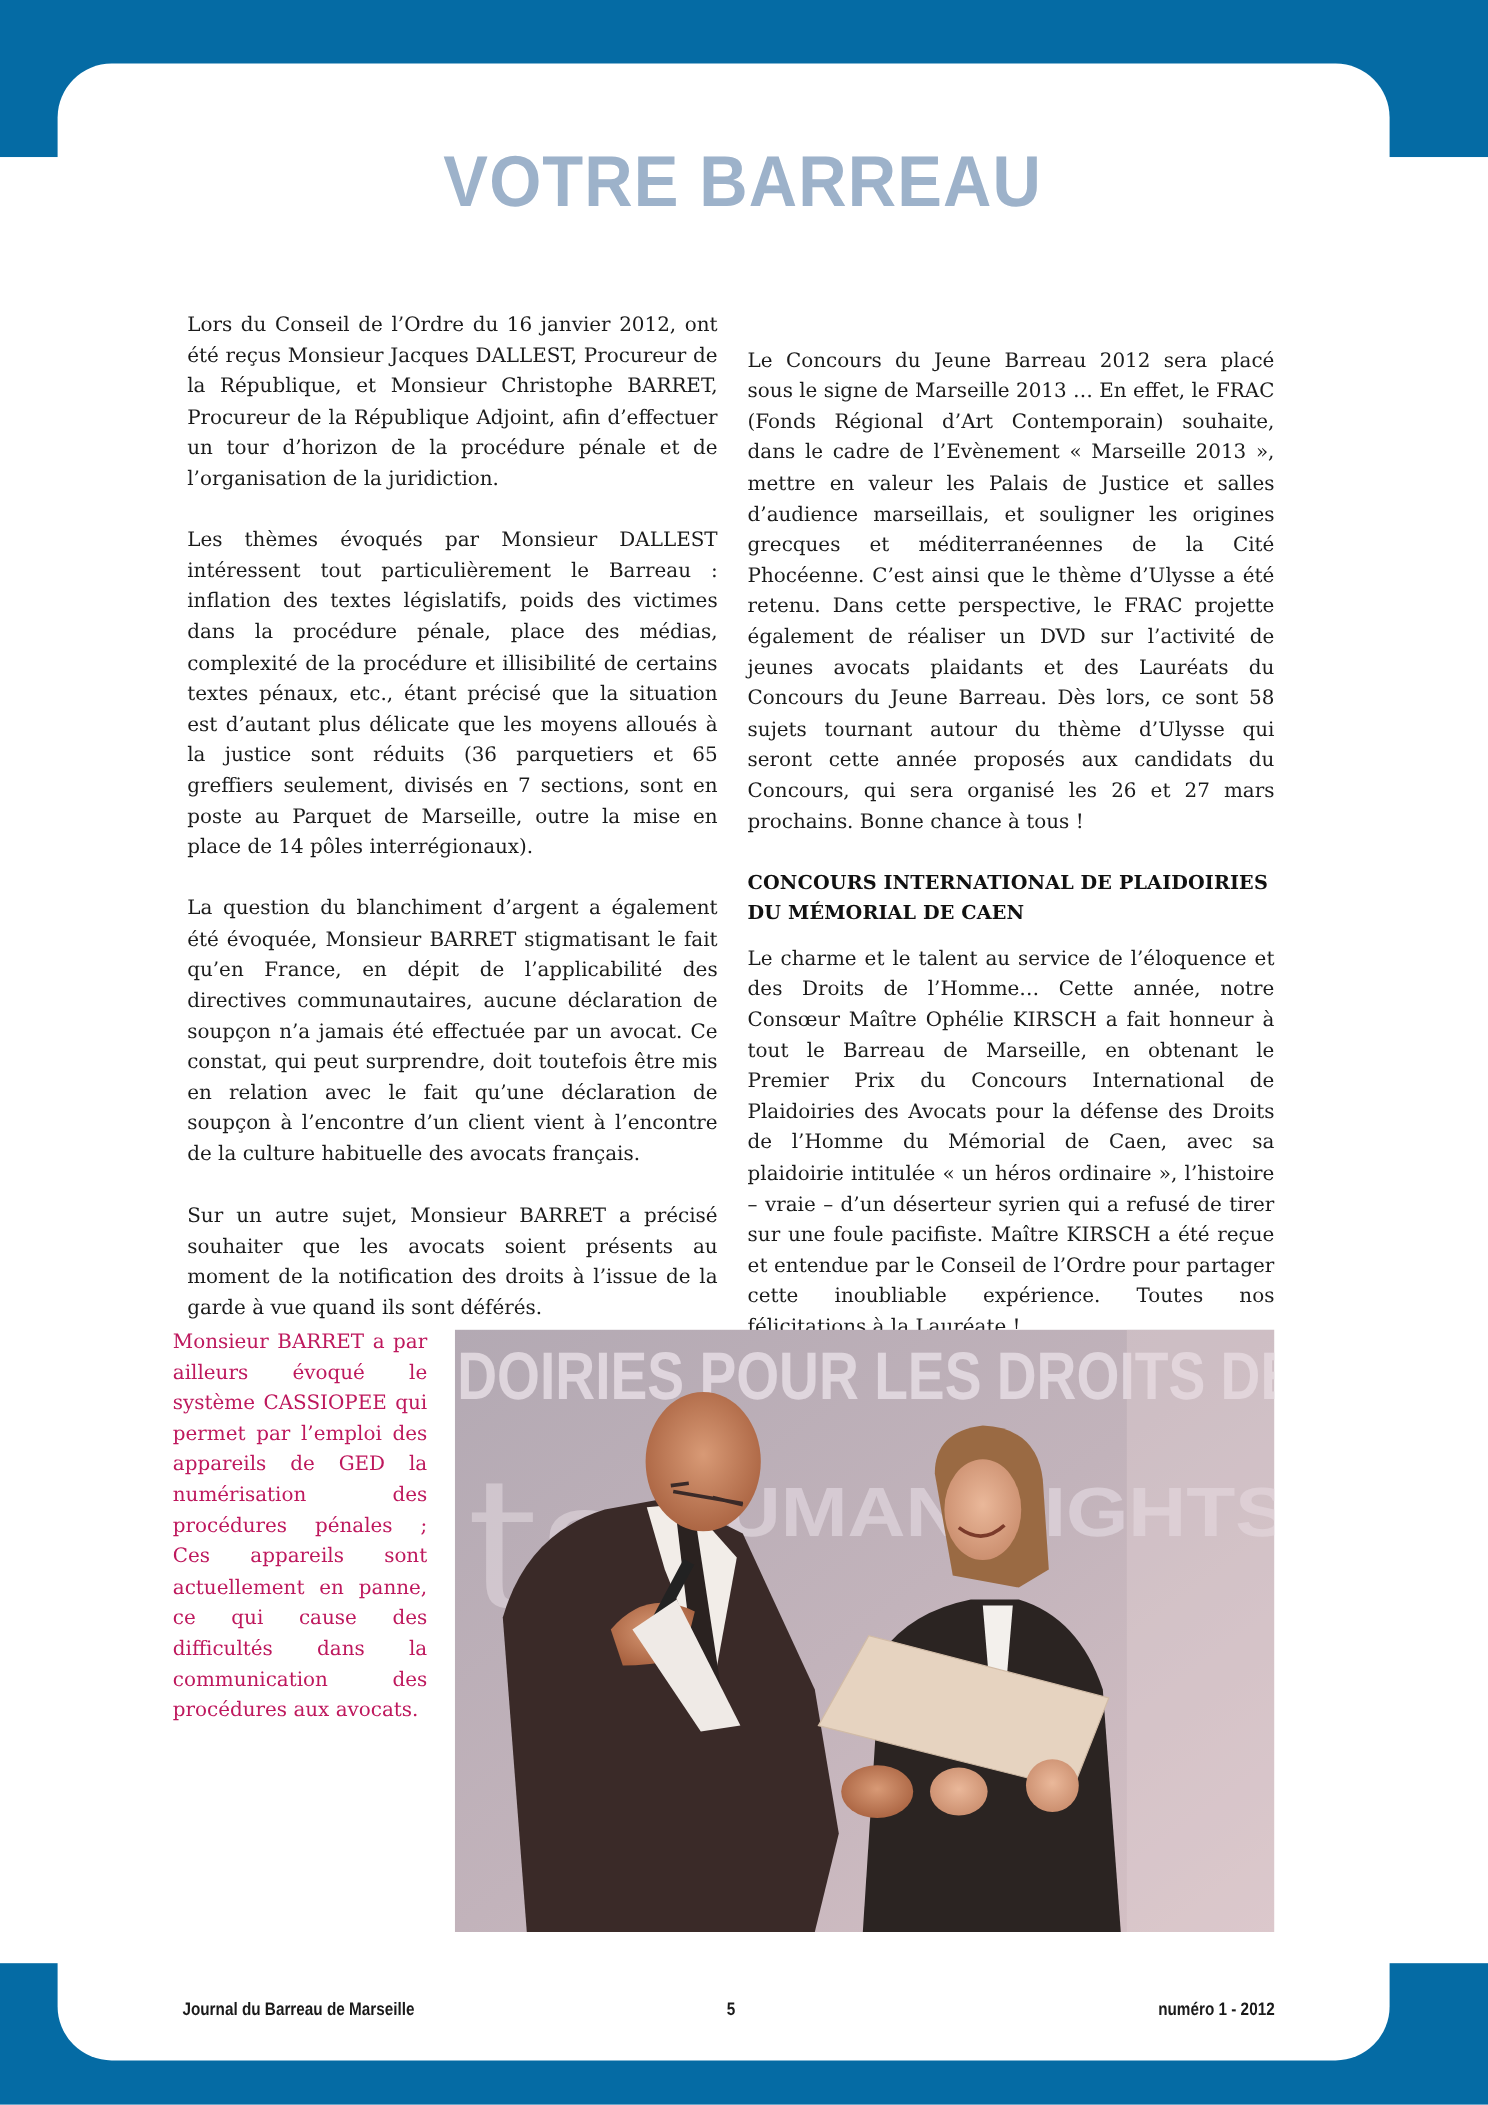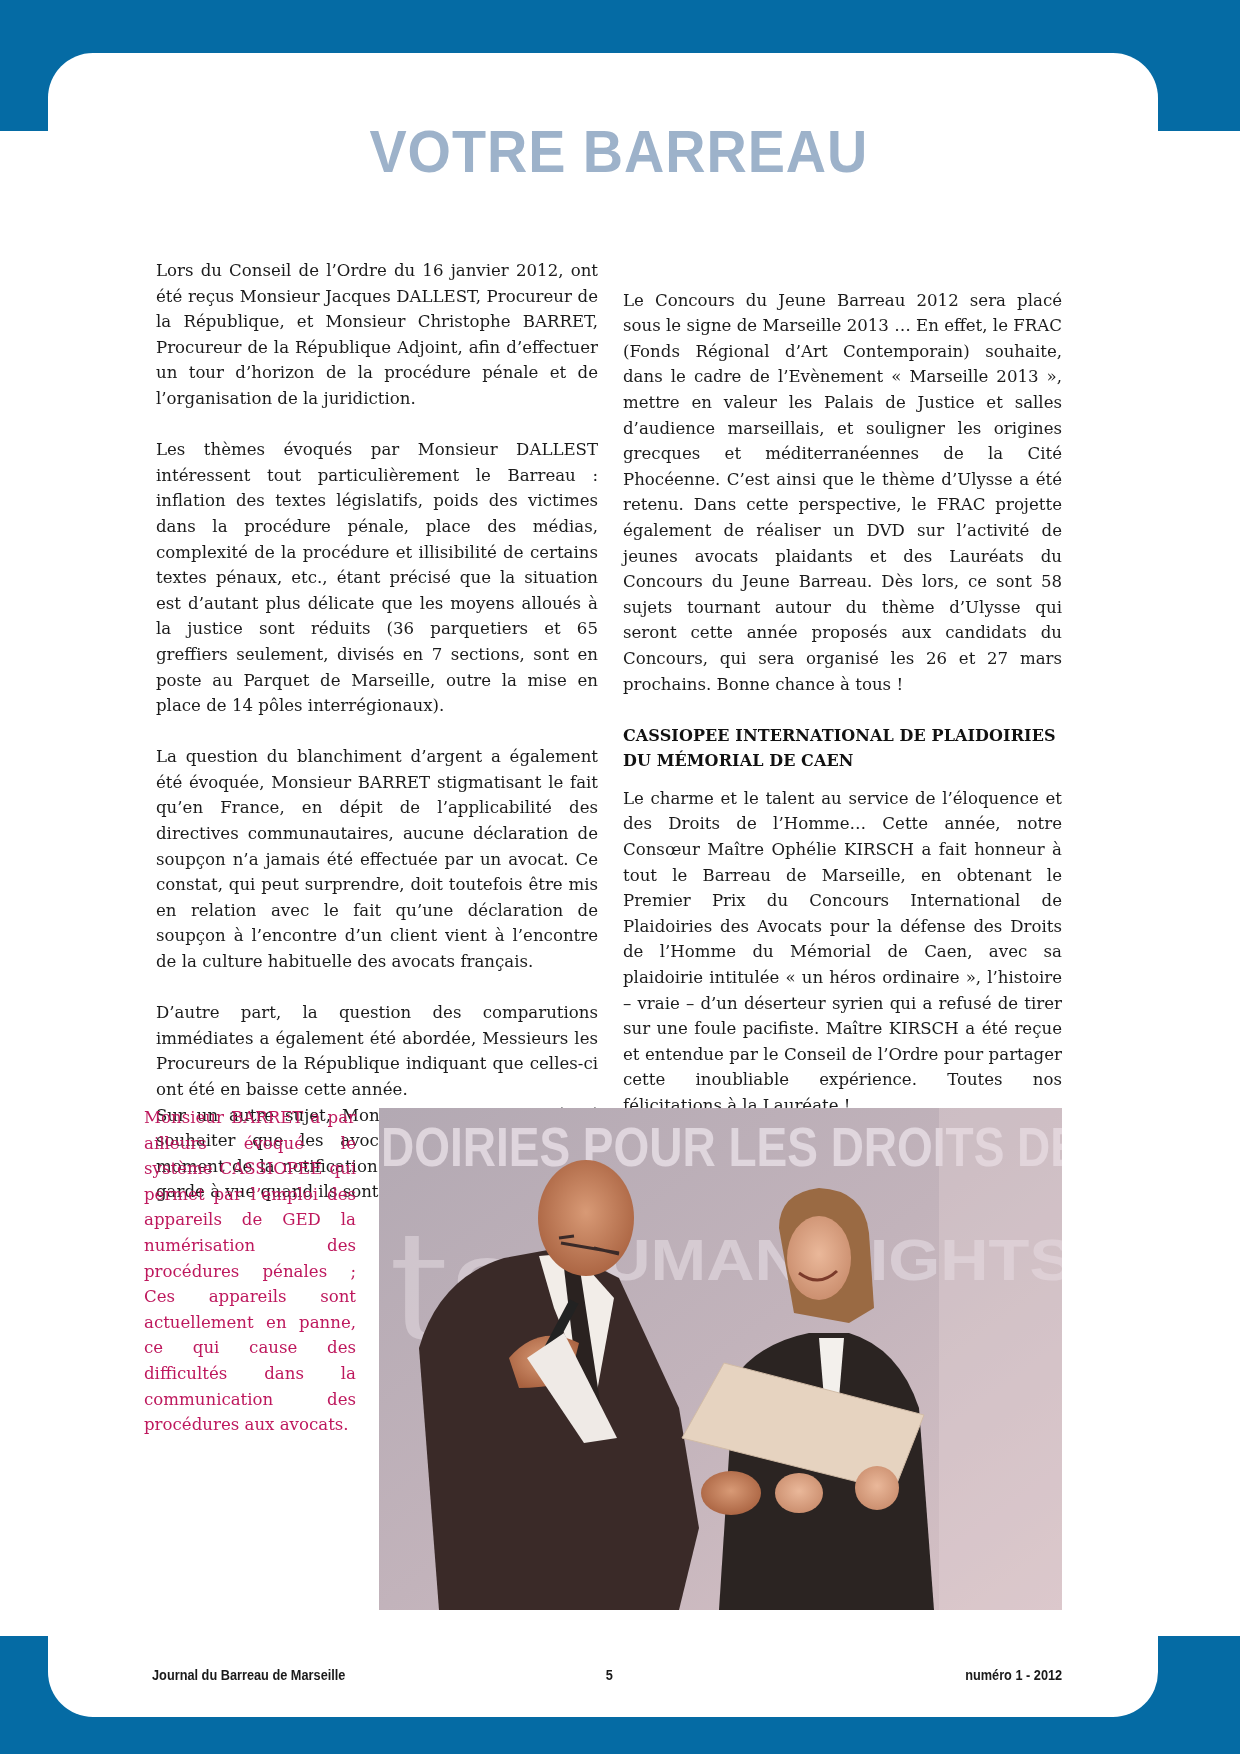--- a/index.html
+++ b/index.html
@@ -35,34 +35,33 @@
 
 <h1 class="title">VOTRE BARREAU</h1>
 
 <div class="col left-col">
   <p>Lors du Conseil de l’Ordre du 16 janvier 2012, ont été reçus Monsieur Jacques DALLEST, Procureur de la République, et Monsieur Christophe BARRET, Procureur de la République Adjoint, afin d’effectuer un tour d’horizon de la procédure pénale et de l’organisation de la juridiction.</p>
   <div class="gap1"></div>
   <p>Les thèmes évoqués par Monsieur DALLEST intéressent tout particulièrement le Barreau : inflation des textes législatifs, poids des victimes dans la procédure pénale, place des médias, complexité de la procédure et illisibilité de certains textes pénaux, etc., étant précisé que la situation est d’autant plus délicate que les moyens alloués à la justice sont réduits (36 parquetiers et 65 greffiers seulement, divisés en 7 sections, sont en poste au Parquet de Marseille, outre la mise en place de 14 pôles interrégionaux).</p>
   <div class="gap1"></div>
   <p>La question du blanchiment d’argent a également été évoquée, Monsieur BARRET stigmatisant le fait qu’en France, en dépit de l’applicabilité des directives communautaires, aucune déclaration de soupçon n’a jamais été effectuée par un avocat. Ce constat, qui peut surprendre, doit toutefois être mis en relation avec le fait qu’une déclaration de soupçon à l’encontre d’un client vient à l’encontre de la culture habituelle des avocats français.</p>
   <div class="gap1"></div>
-  <p>D’autre part, la question des comparutions immédiates a également été abordée, Messieurs les Procureurs de la République indiquant que celles-ci ont été en baisse cette année.</p>
   <p>Sur un autre sujet, Monsieur BARRET a précisé souhaiter que les avocats soient présents au moment de la notification des droits à l’issue de la garde à vue quand ils sont déférés.</p>
 </div>
 
 <div class="narrow-col">
   <p>Monsieur BARRET a par ailleurs évoqué le système CASSIOPEE qui permet par l’emploi des appareils de GED la numérisation des procédures pénales ; Ces appareils sont actuellement en panne, ce qui cause des difficultés dans la communication des procédures aux avocats.</p>
   <div class="gap1"></div>
 </div>
 
 <div class="col right-col">
   <div class="gap1"></div>
   <p style="margin-top:4px;">Le Concours du Jeune Barreau 2012 sera placé sous le signe de Marseille 2013 … En effet, le FRAC (Fonds Régional d’Art Contemporain) souhaite, dans le cadre de l’Evènement « Marseille 2013 », mettre en valeur les Palais de Justice et salles d’audience marseillais, et souligner les origines grecques et méditerranéennes de la Cité Phocéenne. C’est ainsi que le thème d’Ulysse a été retenu. Dans cette perspective, le FRAC projette également de réaliser un DVD sur l’activité de jeunes avocats plaidants et des Lauréats du Concours du Jeune Barreau. Dès lors, ce sont 58 sujets tournant autour du thème d’Ulysse qui seront cette année proposés aux candidats du Concours, qui sera organisé les 26 et 27 mars prochains. Bonne chance à tous !</p>
   <div class="gap1"></div>
-  <p class="h" style="text-align:left;">CASSIOPEE INTERNATIONAL DE PLAIDOIRIES DU MÉMORIAL DE CAEN</p>
+  <p class="h" style="text-align:left;">CONCOURS INTERNATIONAL DE PLAIDOIRIES DU MÉMORIAL DE CAEN</p>
   <div style="height:12px;"></div>
   <p>Le charme et le talent au service de l’éloquence et des Droits de l’Homme… Cette année, notre Consœur Maître Ophélie KIRSCH a fait honneur à tout le Barreau de Marseille, en obtenant le Premier Prix du Concours International de Plaidoiries des Avocats pour la défense des Droits de l’Homme du Mémorial de Caen, avec sa plaidoirie intitulée « un héros ordinaire », l’histoire – vraie – d’un déserteur syrien qui a refusé de tirer sur une foule pacifiste. Maître KIRSCH a été reçue et entendue par le Conseil de l’Ordre pour partager cette inoubliable expérience. Toutes nos félicitations à la Lauréate !</p>
 </div>
 
 <svg class="photo" viewBox="0 0 683 502" preserveAspectRatio="none">
   <defs>
     <linearGradient id="bg" x1="0" y1="0" x2="1" y2="1">
       <stop offset="0" stop-color="#b3a9b3"></stop>
       <stop offset="0.5" stop-color="#c2b3bb"></stop>
       <stop offset="1" stop-color="#d7c2c6"></stop>

